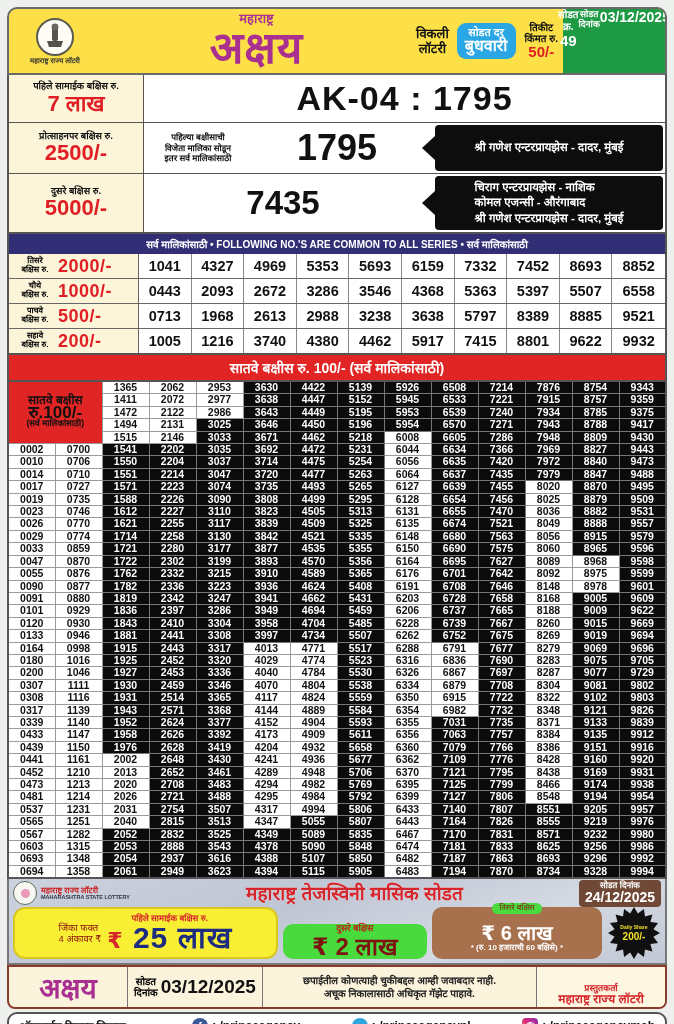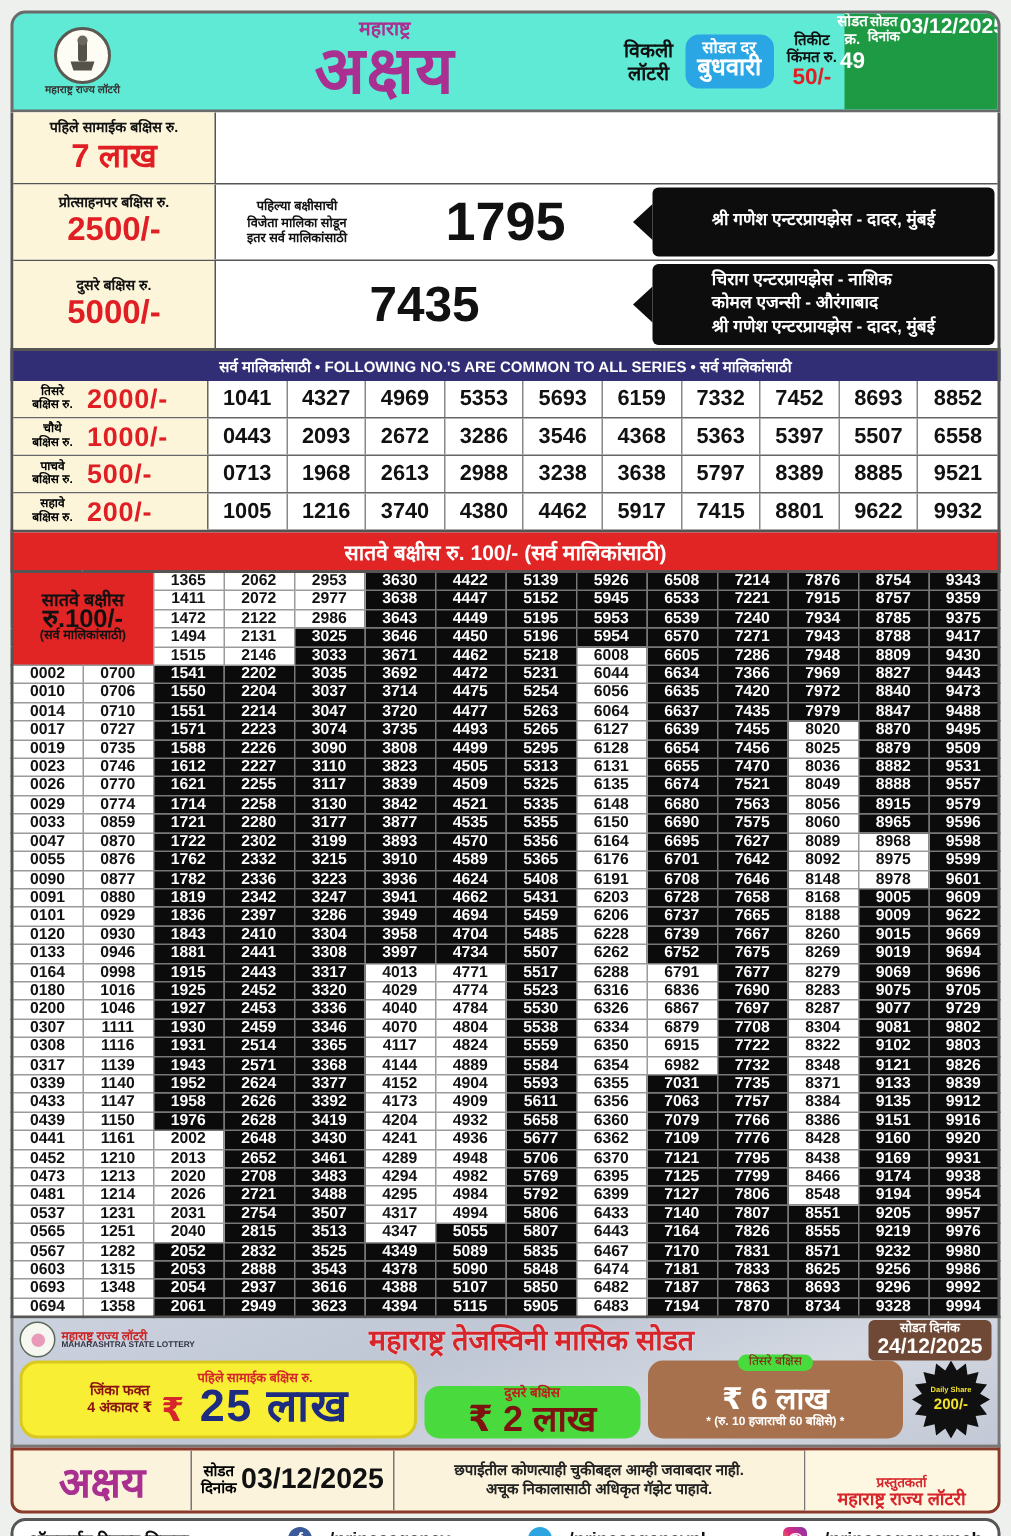--- a/index.html
+++ b/index.html
@@ -7,21 +7,21 @@
     width:674px;height:1024px;overflow:hidden;
     background:#eef0ee;
     font-family:"Liberation Sans","DejaVu Sans",sans-serif;
     -webkit-font-smoothing:antialiased;
   }
   .sheet{width:660px;margin:0 auto;padding-top:7px;}
 
   
   .hdr{
     display:flex;align-items:stretch;height:64px;
-    background:#5eead4;border:2px solid #6a6a6a;border-radius:10px 10px 0 0;
+    background:#fde047;border:2px solid #6a6a6a;border-radius:10px 10px 0 0;
     overflow:hidden;
   }
   .logo-block{width:92px;display:flex;flex-direction:column;align-items:center;justify-content:center;padding:2px 0;}
   .emblem{width:40px;height:40px;}
   .org-small{font-size:7px;font-weight:bold;color:#333;line-height:8px;text-align:center;}
   .title-block{flex:1;display:flex;align-items:center;justify-content:center;flex-direction:column;line-height:1;}
   .state-name{color:#a92f90;font-weight:bold;font-size:13px;margin-bottom:1px;}
   .lottery-name{color:#a92f90;font-weight:bold;font-size:44px;letter-spacing:1px;}
   .weekly{display:flex;flex-direction:column;justify-content:center;font-weight:bold;font-size:13px;line-height:15px;color:#111;padding:0 4px;text-align:center;}
   .day-badge{
@@ -94,21 +94,21 @@
   .ad-logo .dot{width:9px;height:9px;border-radius:50%;background:#e89ab8;}
   .ad-org{margin-left:4px;line-height:1;}
   .ad-org .o1{font-size:8px;font-weight:bold;color:#c22;}
   .ad-org .o2{font-size:5.5px;font-weight:bold;color:#334;}
   .ad-title{flex:1;text-align:center;font-size:19px;font-weight:bold;color:#d6252b;text-shadow:0 0 1px #fff;}
   .ad-date{background:#6f4936;color:#fff;border-radius:4px;text-align:center;padding:1px 6px;line-height:1.1;}
   .ad-date .l{font-size:8.5px;font-weight:bold;}
   .ad-date .v{font-size:14px;font-weight:bold;}
   .ad-boxes{display:flex;align-items:stretch;gap:5px;margin-top:2px;height:52px;}
   .box-yellow{flex:1.9;background:#f8ee33;border:2px solid #d8c820;border-radius:12px;display:flex;align-items:center;justify-content:center;gap:6px;padding:0 6px;}
-  .win-small{font-size:9.5px;font-weight:bold;color:#8b1212;line-height:1.2;text-align:center;white-space:pre-line;}
+  .win-small{font-size:9.5px;font-weight:normal;color:#8b1212;line-height:1.2;text-align:left;white-space:pre-line;}
   .first-main{text-align:center;line-height:1;}
   .first-main .fl{font-size:8.5px;font-weight:bold;color:#d6252b;}
   .first-main .fb{font-size:30px;font-weight:bold;color:#1d2c80;letter-spacing:1px;}
   .first-main .fb .rs{color:#d6252b;font-size:22px;}
   .box-green{flex:1.1;background:#49da3e;border-radius:10px;display:flex;flex-direction:column;align-items:center;justify-content:center;line-height:1.05;margin-top:17px;}
   .box-green .gs{font-size:9px;font-weight:bold;color:#c01c1c;}
   .box-green .gb{font-size:24px;font-weight:bold;color:#7c1310;}
   .box-brown{flex:1.3;background:#a7714e;border-radius:10px;display:flex;flex-direction:column;align-items:center;justify-content:center;line-height:1.05;position:relative;padding-top:3px;}
   .box-brown .pill{position:absolute;top:-4px;background:#49da3e;border-radius:7px;font-size:8px;font-weight:normal;color:#8b1212;padding:1px 7px;}
   .box-brown .bb{font-size:20px;font-weight:bold;color:#fff;margin-top:5px;}
@@ -179,20 +179,21 @@
       <div class="dd">03/12/2025</div>
     </div>
   </div>
 
   <div class="topprizes">
     <div class="trow r1">
       <div class="labcell">
         <div class="small">पहिले सामाईक बक्षिस रु.</div>
         <div class="big">7 लाख</div>
       </div>
+      <div class="result-big">AK-04 : 1795</div>
     </div>
     <div class="trow r2">
       <div class="labcell">
         <div class="small">प्रोत्साहनपर बक्षिस रु.</div>
         <div class="big">2500/-</div>
       </div>
       <div class="note">पहिल्या बक्षीसाची
 विजेता मालिका सोडून
 इतर सर्व मालिकांसाठी</div>
       <div class="winnum n1">1795</div>

